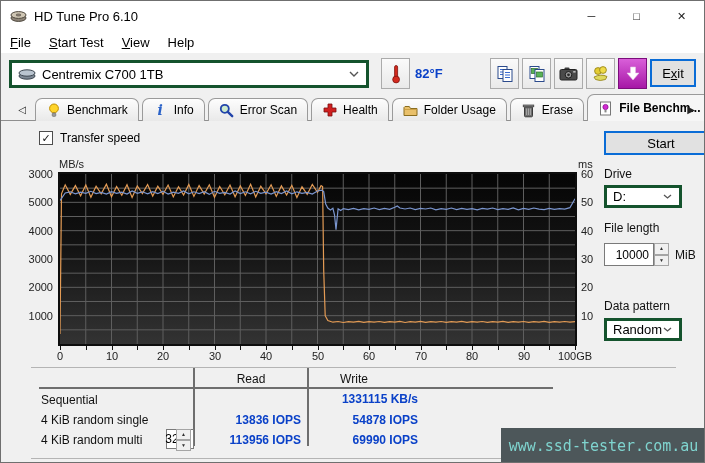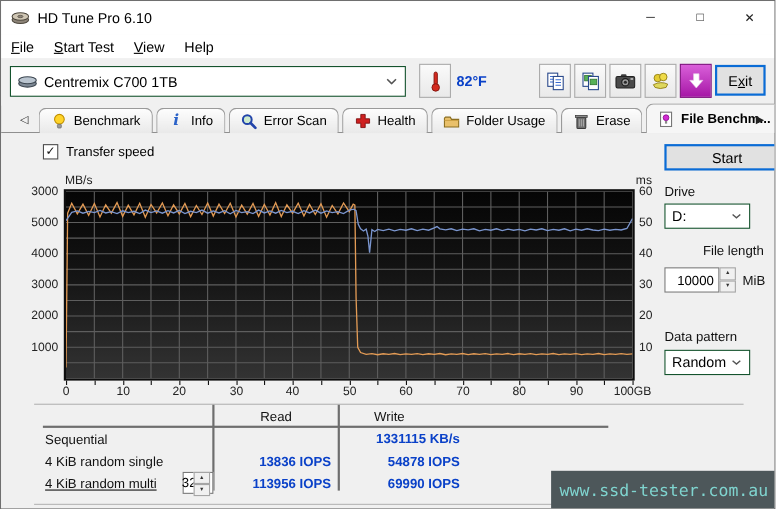--- a/index.html
+++ b/index.html
@@ -15,21 +15,21 @@
   .titlebar .title { font-size:13px; color:#000; margin-left:7px; }
   .win-controls { position:absolute; right:0; top:0; height:30px; display:flex; }
   .win-btn { width:45px; height:30px; display:flex; align-items:center; justify-content:center;
     font-size:11px; color:#222; }
   
   .menubar { position:absolute; left:0; top:30px; width:100%; height:22px; background:#ffffff;
     display:flex; align-items:center; }
   .menu-item { padding:0 9px; font-size:13px; color:#000; }
   
   .toolbar { position:absolute; left:0; top:52px; width:100%; height:43px; background:#f0f0f0; }
-  .combo { background:#fff; border:1px solid #14532d; display:flex; align-items:center; font-size:13px; }
+  .combo { background:#fff; border:3px solid #14532d; display:flex; align-items:center; font-size:13px; }
   .combo .chev { margin-left:auto; padding-right:7px; display:flex; align-items:center; }
   .drive-combo { position:absolute; left:8px; top:7px; width:360px; height:28px; padding-left:6px; }
   .drive-combo span { margin-left:6px; }
   .tool-btn { position:absolute; top:5px; width:29px; height:31px; background:linear-gradient(#fafafa,#e9e9e9);
     border:1px solid #ababab; display:flex; align-items:center; justify-content:center; }
   .temp { position:absolute; left:414px; top:13px; font-size:13px; font-weight:bold; color:#0a41c8; }
   .exit-btn { position:absolute; left:649px; top:6px; width:46px; height:28px; background:#e1e1e1;
     border:2px solid #0a6cd6; font-size:13px; display:flex; align-items:center; justify-content:center; }
   
   .tabstrip { position:absolute; left:0; top:93px; width:100%; height:27px; }
@@ -290,21 +290,21 @@
     <div class="start-btn">Start</div>
     <span class="side-label" style="left:603px; top:46px;">Drive</span>
     <div class="combo side-combo" style="left:603px; top:64px;">
       <span>D:</span>
       <span class="chev">
         <svg width="9" height="5" viewBox="0 0 9 5">
             <polyline points="1,1 4.5,4 8,1" fill="none" stroke="#555" stroke-width="1.3"></polyline>
           </svg>
       </span>
     </div>
-    <span class="side-label" style="left:603px; top:100px;margin-left:35px;">File length</span>
+    <span class="side-label" style="left:603px; top:100px;">File length</span>
     <div class="spin-box" style="left:603px; top:122px; width:50px; height:23px;">10000</div>
     <div class="updown" style="left:653px; top:122px; height:23px;">
       <div>▲</div>
       <div>▼</div>
     </div>
     <span class="side-label" style="left:674px; top:127px;">MiB</span>
     <span class="side-label" style="left:603px; top:178px;">Data pattern</span>
     <div class="combo side-combo" style="left:603px; top:197px;">
       <span>Random</span>
       <span class="chev">
@@ -321,21 +321,21 @@
     <div class="thick-line" style="left:306px; top:247px; width:2px; height:78px;"></div>
     <div class="thick-line" style="left:38px; top:266px; width:514px; height:2px;"></div>
 
     <div class="row-label" style="top:272px;">Sequential</div>
     <div class="val" style="left:310px; top:271px; width:107px;">1331115 KB/s</div>
 
     <div class="row-label" style="top:292px;">4 KiB random single</div>
     <div class="val" style="left:180px; top:292px; width:120px;">13836 IOPS</div>
     <div class="val" style="left:310px; top:292px; width:107px;">54878 IOPS</div>
 
-    <div class="row-label" style="top:312px;text-decoration:underline;">4 KiB random multi</div>
+    <div class="row-label" style="top:312px;">4 KiB random multi</div>
     <div class="spin-box" style="left:145px; top:308px; width:28px; height:20px; justify-content:center; padding-right:16px;margin-left:20px;">32</div>
     <div class="updown" style="left:175px; top:308px; height:20px;">
       <div>▲</div>
       <div>▼</div>
     </div>
     <div class="val" style="left:180px; top:312px; width:120px;">113956 IOPS</div>
     <div class="val" style="left:310px; top:312px; width:107px;">69990 IOPS</div>
 
     <div class="sep" style="left:30px; top:337px; width:645px; height:1px;"></div>
 

